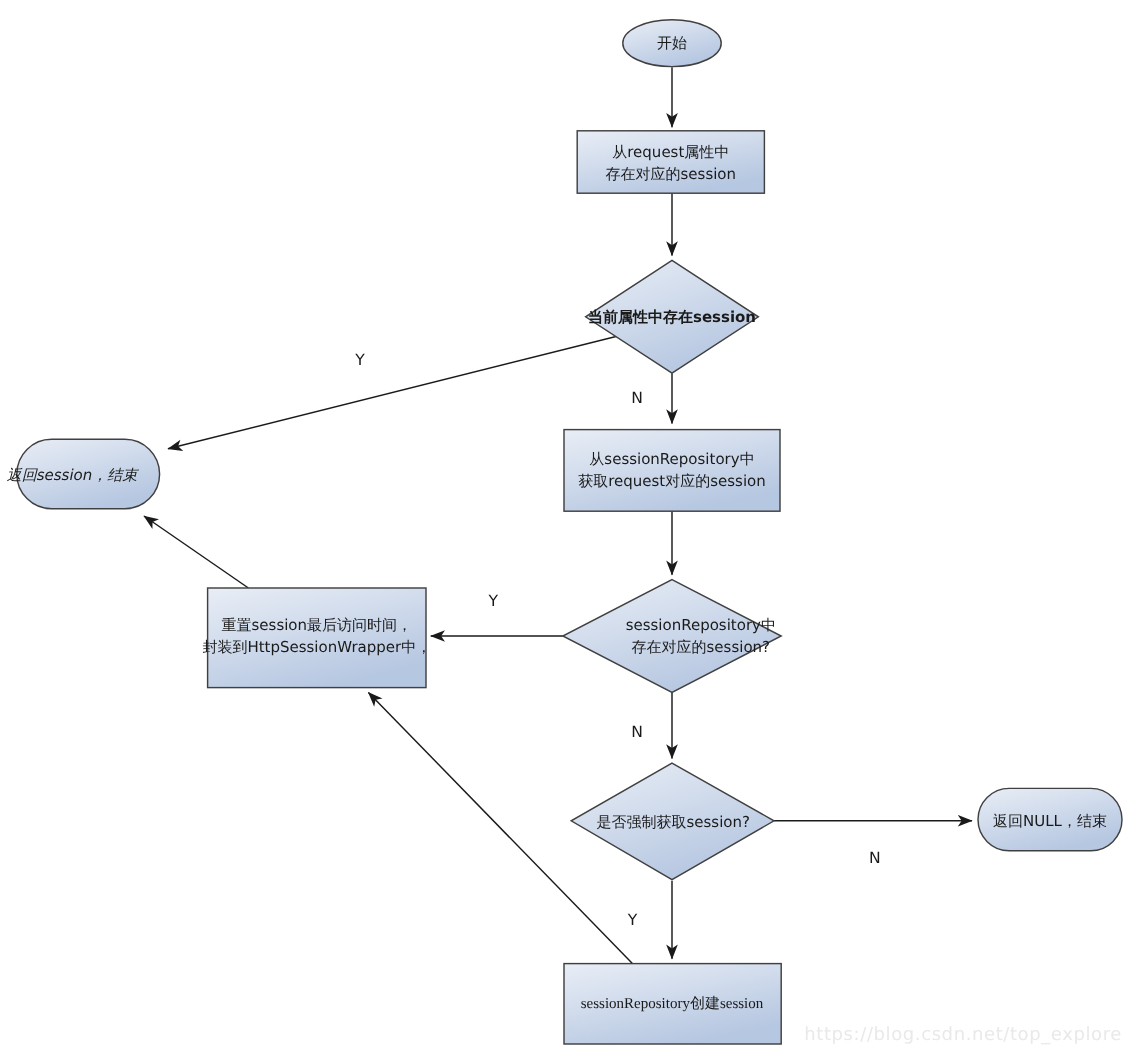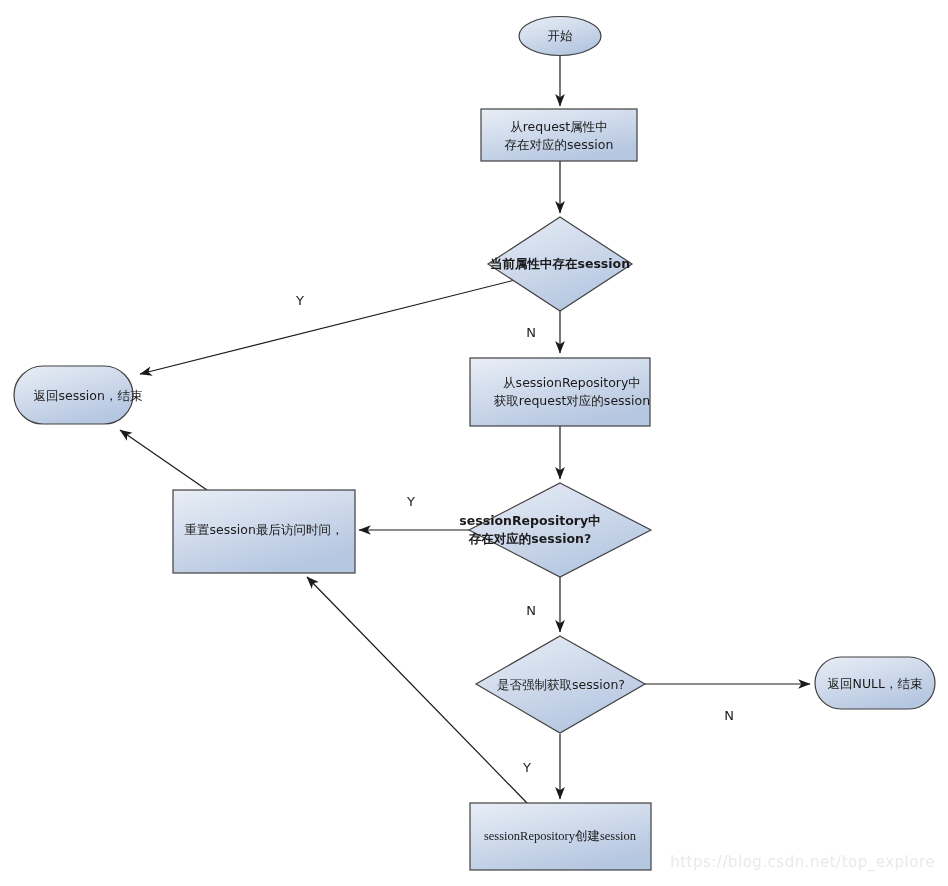--- a/index.html
+++ b/index.html
@@ -103,34 +103,35 @@
 
   <div class="node-label" style="left:560px; top:36px;">开始</div>
 
   <div class="node-label" style="left:559px; top:136px;">
     <div>从request属性中</div>
     <div>存在对应的session</div>
   </div>
 
   <div class="node-label" style="left:560px; top:264px;font-weight:bold;">当前属性中存在session</div>
 
-  <div class="node-label" style="left:88px; top:396px;">返回session，结束</div>
+  <div class="node-label" style="left:60px; top:396px;font-style:italic;">返回session，结束</div>
 
-  <div class="node-label" style="left:560px; top:392px;margin-left:12px;">
+  <div class="node-label" style="left:560px; top:392px;">
     <div>从sessionRepository中</div>
     <div>获取request对应的session</div>
   </div>
 
-  <div class="node-label" style="left:530px; top:530px;font-weight:bold;">
+  <div class="node-label" style="left:584px; top:530px;">
     <div>sessionRepository中</div>
     <div>存在对应的session?</div>
   </div>
 
   <div class="node-label" style="left:264px; top:530px;text-align:center;">
     <div>重置session最后访问时间，</div>
+    <div>封装到HttpSessionWrapper中，</div>
   </div>
 
   <div class="node-label" style="left:561px; top:685px;">是否强制获取session?</div>
 
   <div class="node-label" style="left:875px; top:684px;">返回NULL，结束</div>
 
   <div class="node-label" style="left:560px; top:836px;font-family:Liberation Serif, serif;">sessionRepository创建session</div>
 
   <div class="edge-label" style="left:300px; top:301px;">Y</div>
   <div class="edge-label" style="left:531px; top:333px;">N</div>

